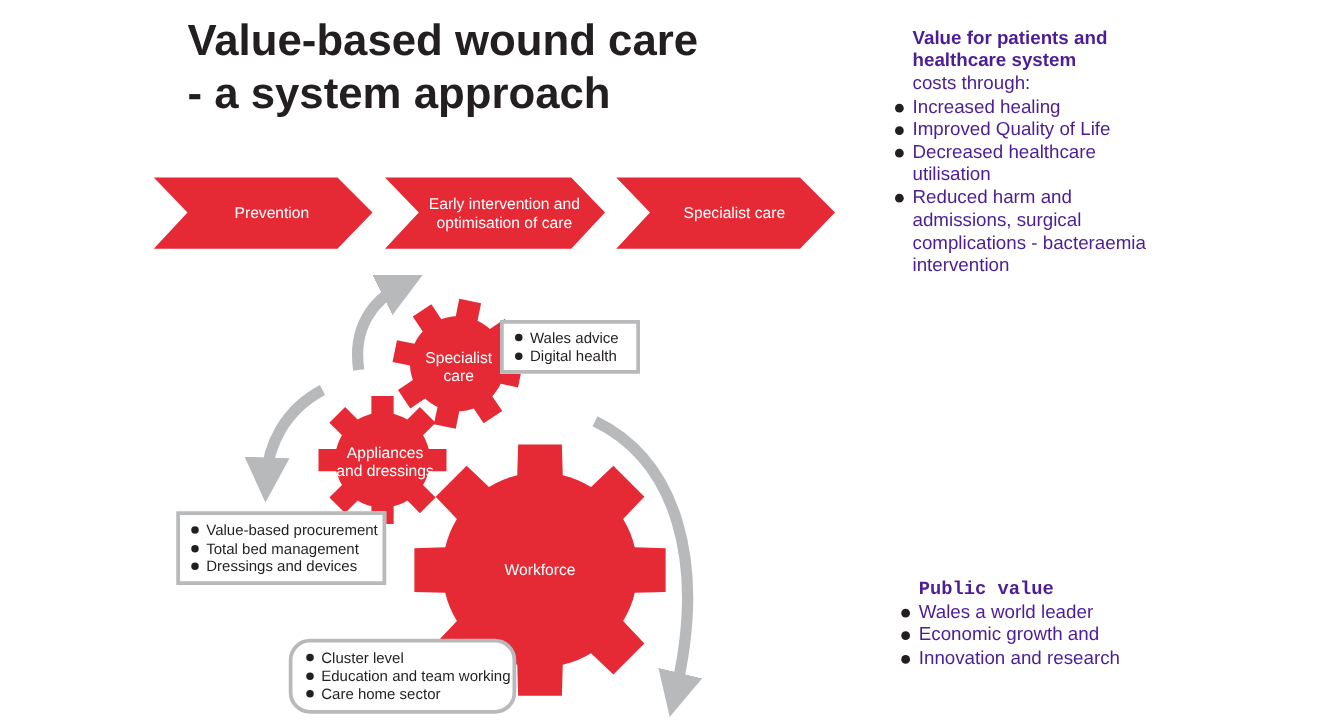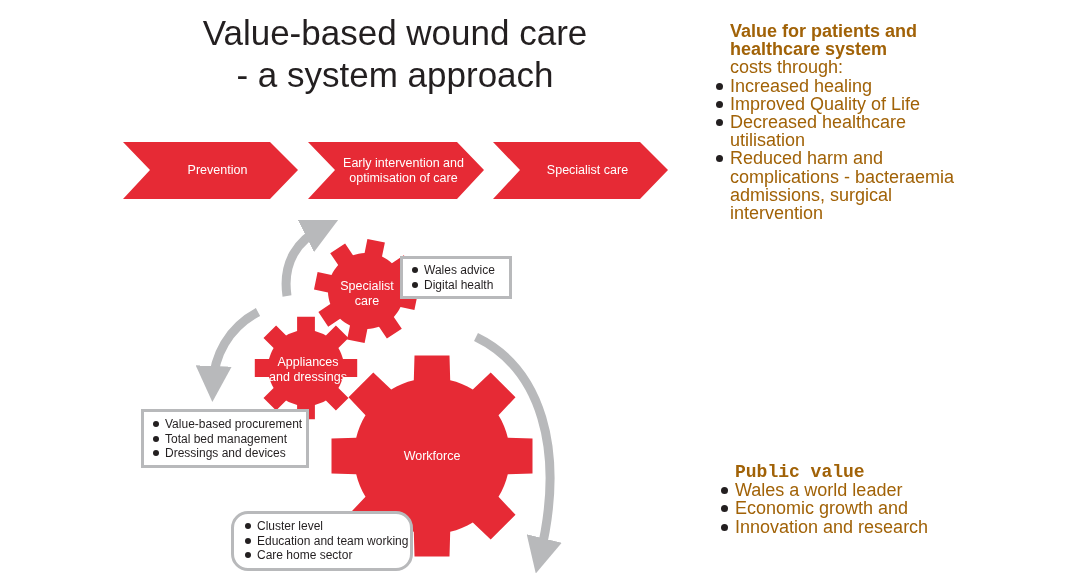--- a/index.html
+++ b/index.html
@@ -1,26 +1,26 @@
 <!DOCTYPE html>
 <html><head>
   <meta charset="utf-8">
   <style>
     html, body { margin: 0; padding: 0; background: #ffffff; }
     body { width: 1068px; height: 580px; position: relative; overflow: hidden; font-family: "Liberation Sans", sans-serif; color: #231f20; }
-    .title { position: absolute; left: 150px; top: 12px; width: 490px; text-align: center; font-weight: normal; font-size: 35px; line-height: 42px; color: #231f20; }
+    .title { position: absolute; left: 150px; top: 12px; width: 490px; text-align: left; font-weight: bold; font-size: 35px; line-height: 42px; color: #231f20; }
     .title div { white-space: nowrap; }
     svg#diagram { position: absolute; left: 0; top: 0; width: 1068px; height: 580px; }
     .chev-text { position: absolute; color: #ffffff; font-size: 12.5px; line-height: 15px; text-align: center; display: flex; align-items: center; justify-content: center; }
     .gear-text { position: absolute; color: #ffffff; font-size: 12.5px; line-height: 15px; text-align: center; display: flex; align-items: center; justify-content: center; }
     .box { position: absolute; background: #ffffff; border: 3px solid #b8b9bb; box-sizing: border-box; font-size: 12px; line-height: 14.5px; padding: 5px 8px 5px 8px; }
     .box ul, .side ul { list-style: none; margin: 0; padding: 0; }
     .box li { position: relative; padding-left: 13px; white-space: nowrap; }
     .box li::before { content: ""; position: absolute; left: 1px; top: 4px; width: 6px; height: 6px; border-radius: 50%; background: #231f20; }
-    .side { position: absolute; font-size: 18px; line-height: 18.2px; color: #a16207; }
+    .side { position: absolute; font-size: 15px; line-height: 18.2px; color: #4c1d95; }
     .side .head { font-weight: bold; }
     .side li { position: relative; padding-left: 14px; }
     .side li::before { content: ""; position: absolute; left: 0; top: 6px; width: 7px; height: 7px; border-radius: 50%; background: #231f20; }
   </style>
 </head>
 <body>
 
 <svg id="diagram" viewBox="0 0 1068 580">
   <defs>
     <marker id="arrowhead" markerWidth="4" markerHeight="4" refX="2" refY="2" orient="auto" markerUnits="strokeWidth">
@@ -93,22 +93,22 @@
       </li>
     <li>
         <div>Improved Quality of Life</div>
       </li>
     <li>
       <div>Decreased healthcare</div>
       <div>utilisation</div>
     </li>
     <li>
       <div>Reduced harm and</div>
+      <div>admissions, surgical</div>
       <div>complications - bacteraemia</div>
-      <div>admissions, surgical</div>
       <div>intervention</div>
     </li>
   </ul>
 </div>
 
 <div class="side" style="left:721px; top:463px; width:220px;">
   <div class="head" style="padding-left:14px;font-family:Liberation Mono, monospace;">Public value</div>
   <ul>
     <li>
         <div>Wales a world leader</div>

